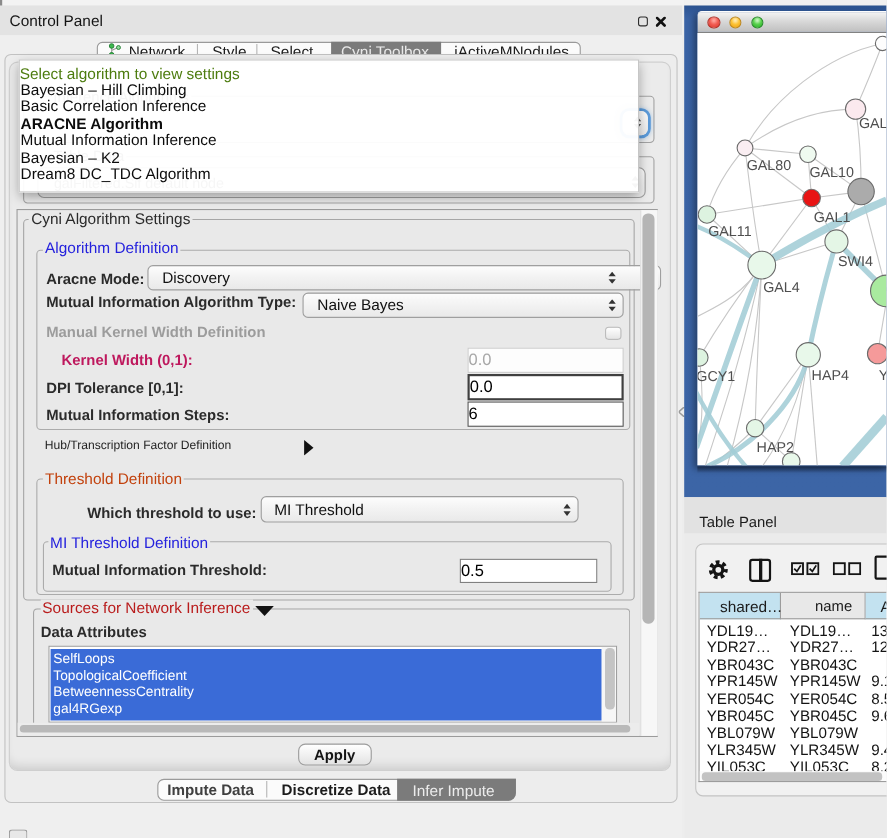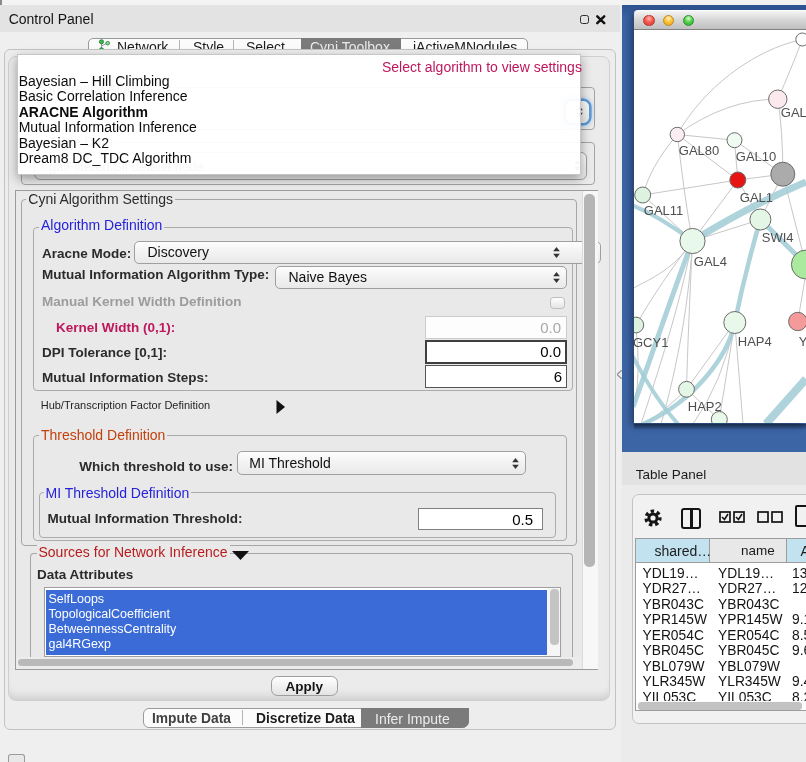--- a/index.html
+++ b/index.html
@@ -6,21 +6,21 @@
 html,body{width:806px;height:762px;overflow:hidden;background:#ededed;
   font-family:"Liberation Sans",sans-serif;}
 .abs{position:absolute}
 #root{position:relative;width:806px;height:762px;overflow:hidden}
 .grp{position:absolute;border:1px solid #a6a6a6;border-radius:4px}
 .gtitle{position:absolute;font-size:14px;line-height:14.5px;padding:0 2px;background:#e9e9e9;white-space:nowrap}
 .blab{position:absolute;font-size:13.5px;font-weight:bold;color:#2b2b2b;white-space:nowrap}
 .combo{position:absolute;border:1px solid #9f9f9f;border-radius:5px;
   background:linear-gradient(#fdfdfd,#f3f3f3 45%,#e9e9e9);}
 .combo .ct{position:absolute;top:3px;font-size:14px;color:#111;white-space:nowrap}
-.fld{position:absolute;background:#fff;font-size:15px;text-align:right;color:#000}
+.fld{position:absolute;background:#fff;font-size:15px;color:#000}
 .tabtx{position:absolute;font-size:14px;color:#1c1c1c;white-space:nowrap;top:38.8px}
 </style>
 </head>
 <body>
 <div id="root">
 
 <div class="abs" style="left:0;top:0;width:622px;height:5px;background:#f3f3f3"></div>
 <div class="abs" style="left:0;top:5px;width:620px;height:27px;background:#e3e3e3"></div>
 <div class="abs" style="left:0;top:32px;width:620px;height:730px;background:#efefef"></div>
 <div class="abs" style="left:8.7px;top:10.8px;font-size:14px;color:#141414">Control Panel</div>
@@ -287,17 +287,17 @@
   <div class="abs" style="left:151px;top:0;width:21px;height:24px;background:#c3e2f0;border-bottom:1px solid #9c9c9c"></div>
   <div class="abs" style="left:165px;top:4.5px;font-size:14px;color:#1c1c1c">A</div>
   <div class="abs" style="left:7px;top:27px;width:70px;font-size:13.8px;color:#141414;line-height:15.56px">YDL19…<br>YDR27…<br>YBR043C<br>YPR145W<br>YER054C<br>YBR045C<br>YBL079W<br>YLR345W<br>YIL053C</div>
   <div class="abs" style="left:82.5px;top:27px;width:70px;font-size:13.8px;color:#141414;line-height:15.56px">YDL19…<br>YDR27…<br>YBR043C<br>YPR145W<br>YER054C<br>YBR045C<br>YBL079W<br>YLR345W<br>YIL053C</div>
   <div class="abs" style="left:156.5px;top:27px;width:30px;font-size:13.8px;color:#141414;line-height:15.56px">13.<br>12.<br>&nbsp;<br>9.1<br>8.5<br>9.6<br>&nbsp;<br>9.4<br>8.2</div>
   <div class="abs" style="left:0;top:162px;width:172px;height:11.5px;background:#fbfbfb"></div>
   <div class="abs" style="left:2px;top:163.5px;width:164px;height:7.5px;background:#c2c2c2;border-radius:3.5px"></div>
 </div>
 
 <div class="abs" style="left:16.9px;top:53.5px;width:564px;height:121px;background:rgba(255,255,255,0.955);border:1px solid #c6c6c6;box-shadow:0 4px 10px rgba(0,0,0,0.35)">
-  <div class="abs" style="left:0;top:4.5px;width:564px;text-align:right;font-size:14px;color:#be185d">Select algorithm to view settings</div>
+  <div class="abs" style="left:0;top:4.5px;width:564px;text-align:left;font-size:14px;color:#4d7c0f">Select algorithm to view settings</div>
   <div class="abs" style="left:0.8px;top:19px;font-size:14px;color:#0c0c0c;line-height:15.6px">Bayesian – Hill Climbing<br>Basic Correlation Inference<br><b>ARACNE Algorithm</b><br>Mutual Information Inference<br>Bayesian – K2<br>Dream8 DC_TDC Algorithm</div>
 </div>
 
 </div>
 
 </body></html>

